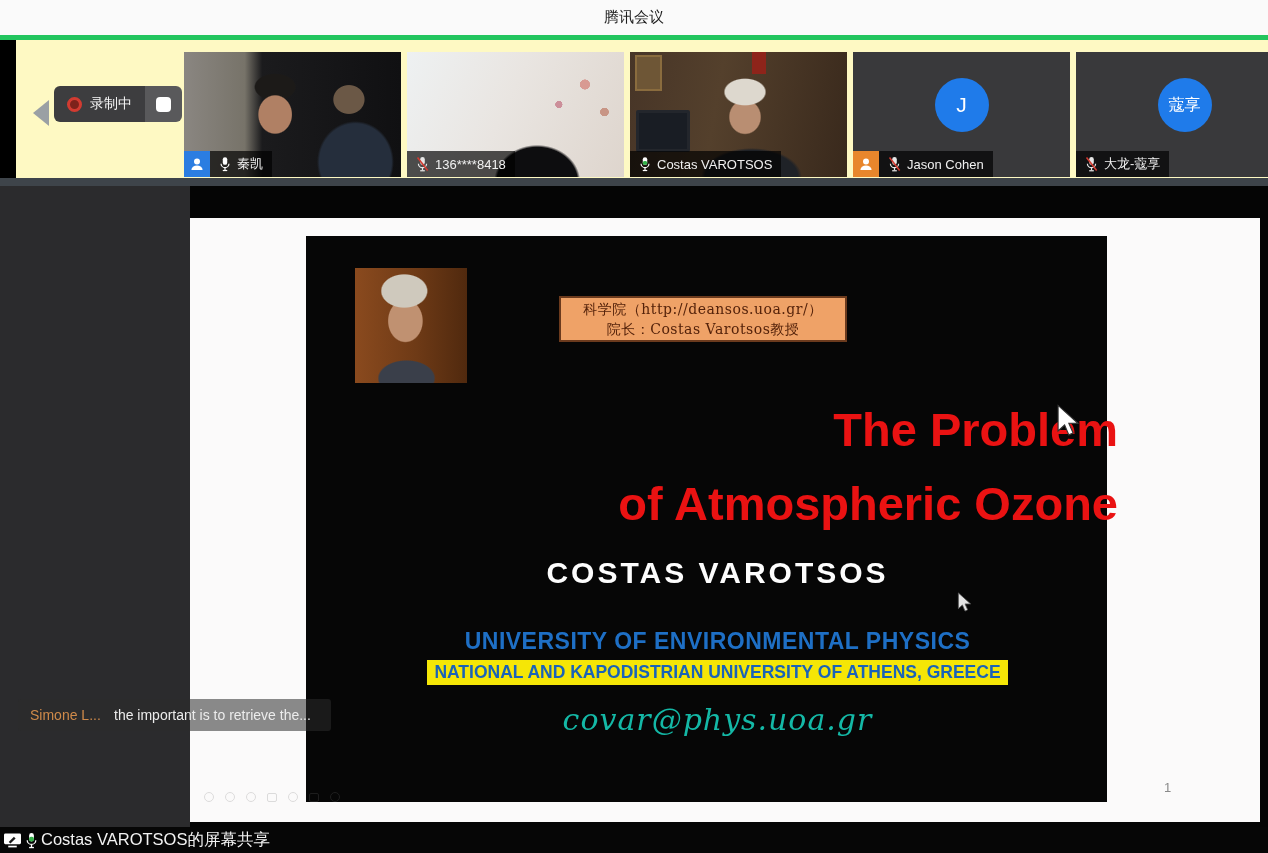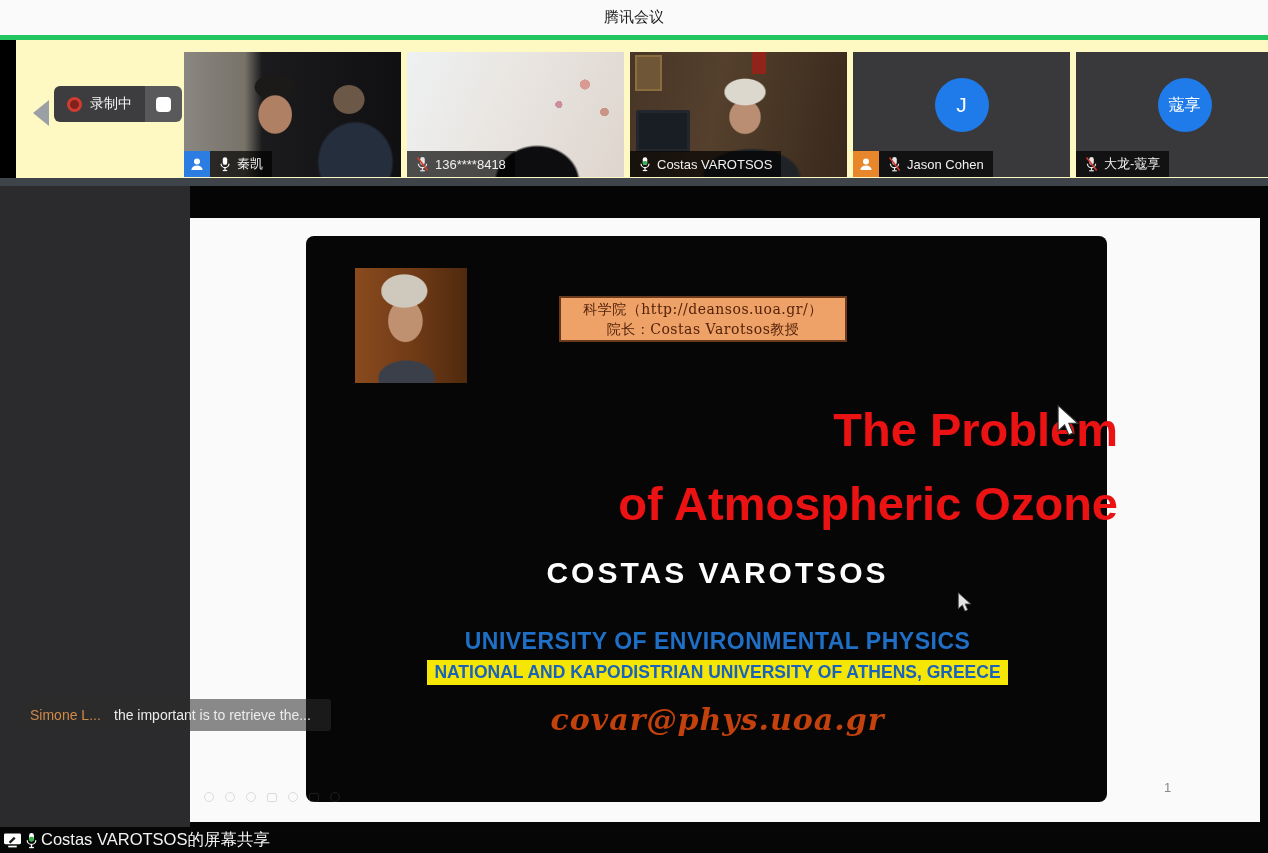--- a/index.html
+++ b/index.html
@@ -76,21 +76,21 @@
 
   
   .strip-divider { position:absolute; left:0; top:178px; width:1268px; height:8px; background:#3e444a; }
 
   
   .main-area { position:absolute; left:0; top:186px; width:1268px; height:641px; }
   .left-col { position:absolute; left:0; top:0; width:190px; height:100%; background:#2b2b2d; }
   .share-area { position:absolute; left:190px; top:0; width:1078px; height:100%; background:#050505; }
   .ppt-bg { position:absolute; left:0; top:32px; width:1070px; height:604px; background:#fbfafa; }
 
-  .slide { position:absolute; left:116px; top:18px; width:801px; height:566px; background:#060606;border-radius:8px; }
+  .slide { position:absolute; left:116px; top:18px; width:801px; height:566px; background:#060606; }
   .speaker-photo { position:absolute; left:49px; top:32px; width:112px; height:115px;
     background:
       radial-gradient(ellipse 36px 26px at 44% 20%, #cfc9bd 62%, rgba(0,0,0,0) 66%),
       radial-gradient(ellipse 27px 33px at 45% 46%, #c09171 62%, rgba(0,0,0,0) 66%),
       radial-gradient(ellipse 44px 28px at 46% 96%, #3a3f4a 62%, rgba(0,0,0,0) 66%),
       linear-gradient(90deg,#8a4a1e 0%,#6e3a16 55%,#50290e 100%); }
   .info-box { position:absolute; left:253px; top:60px; width:288px; height:46px;
               background:#efa267; border:2px solid #6b3a1d;
               display:flex; flex-direction:column; align-items:center; justify-content:center;
               font-family:"DejaVu Serif", serif; color:#54220a; font-size:14px;
@@ -105,21 +105,21 @@
                   font-size:30px; letter-spacing:3px; white-space:nowrap; }
   .slide-role { position:absolute; left:0; top:392px; width:100%; text-align:center;
                 transform:translateX(11px); color:#1e6fc5; font-weight:bold;
                 font-size:23px; letter-spacing:0.5px; white-space:nowrap; }
   .slide-affil-wrap { position:absolute; left:0; top:424px; width:100%; text-align:center;
                       transform:translateX(11px); }
   .slide-affil { display:inline-block; background:#f5e606; color:#1a63b8; font-weight:bold;
                  font-size:17.5px; padding:2px 7px; white-space:nowrap; }
   .slide-email { position:absolute; left:0; top:466px; width:100%; text-align:center;
                  transform:translateX(11px); font-family:"DejaVu Serif", serif;
-                 font-style:italic; font-weight:bold; font-size:30px; color:#c2410c;
+                 font-style:italic; font-weight:normal; font-size:30px; color:#14b8a6;
                  letter-spacing:1px; white-space:nowrap; }
 
   .page-num { position:absolute; left:974px; top:562px; color:#8a8a8a; font-size:13px; }
   .faint-controls { position:absolute; left:14px; top:574px; display:flex; gap:11px;
                     opacity:0.22; align-items:center; }
   .ctrl-dot { width:10px; height:10px; border:1px solid #6f6f6f; border-radius:50%; }
   .ctrl-sq  { width:10px; height:9px; border:1px solid #6f6f6f; border-radius:2px; }
 
   
   .cursor-big { position:absolute; left:1056px; top:404px; z-index:40; }

